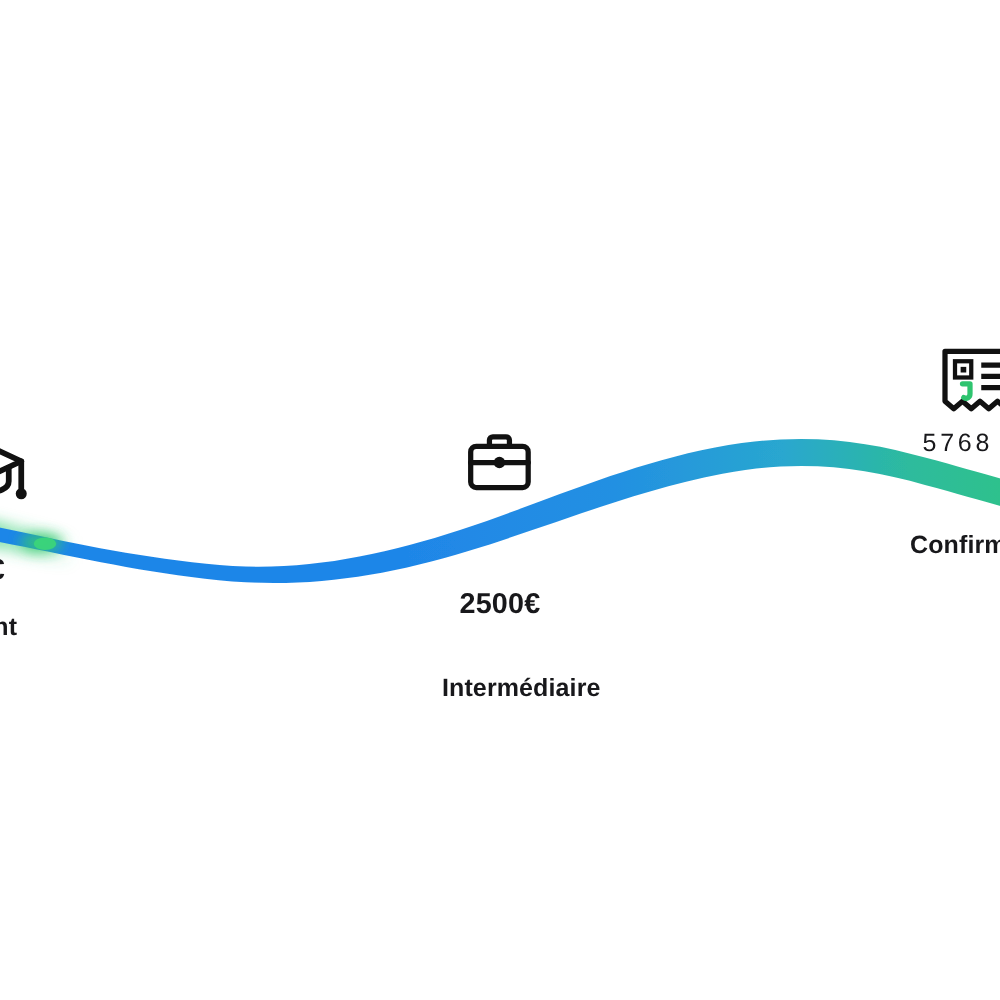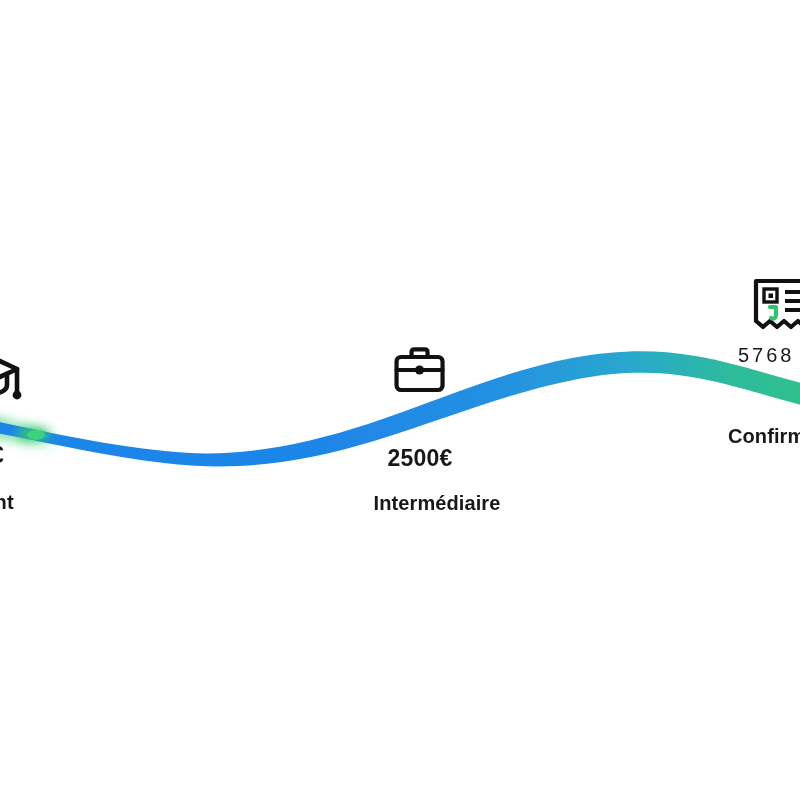--- a/index.html
+++ b/index.html
@@ -63,23 +63,24 @@
     left: -48px;
     top: 348px;
     align-items: flex-start;
   }
   #milestone-beginner .ms-icon { margin-left: 2px; }
   #milestone-beginner .ms-price { margin-top: 38px; margin-left: 0px; }
   #milestone-beginner .ms-label { margin-top: 22px; margin-left: 0px; }
 
   
   #milestone-intermediate {
-    left: 420px;
+    left: 400px;
     top: 345px;
     transform: translateX(-50%);
+    gap: 24px;
   }
   #milestone-intermediate .ms-price { margin-top: 50px; }
   #milestone-intermediate .ms-label { margin-top: 20px; }
 
   
   #milestone-confirmed {
     left: 752px;
     top: 277px;
     align-items: flex-start;
   }

